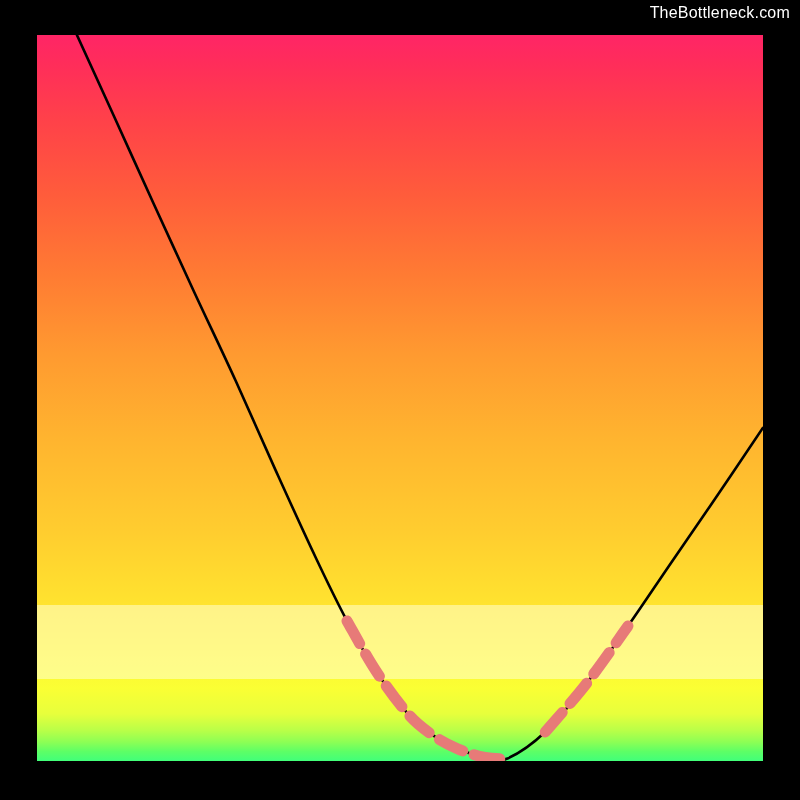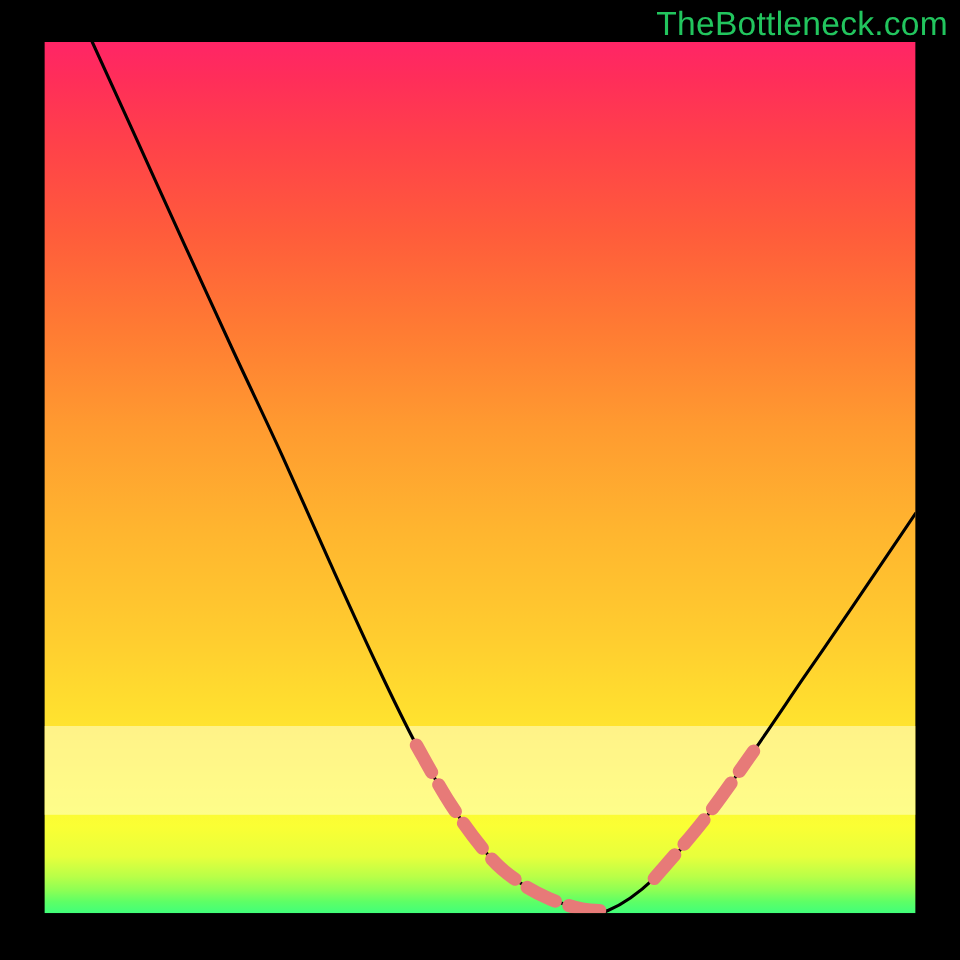--- a/index.html
+++ b/index.html
@@ -14,22 +14,22 @@
   .root {
     position: relative;
     width: 800px;
     height: 800px;
     background: #000;
   }
   .watermark {
     position: absolute;
     top: 4px;
     right: 10px;
-    color: #22c55e;
-    font-size: 28px;
+    color: #ffffff;
+    font-size: 16px;
     font-weight: 500;
     letter-spacing: 0.2px;
     z-index: 30;
     margin-left: 16px;
   }
   .plot {
     position: absolute;
     left: 37px;
     top: 35px;
     width: 726px;

